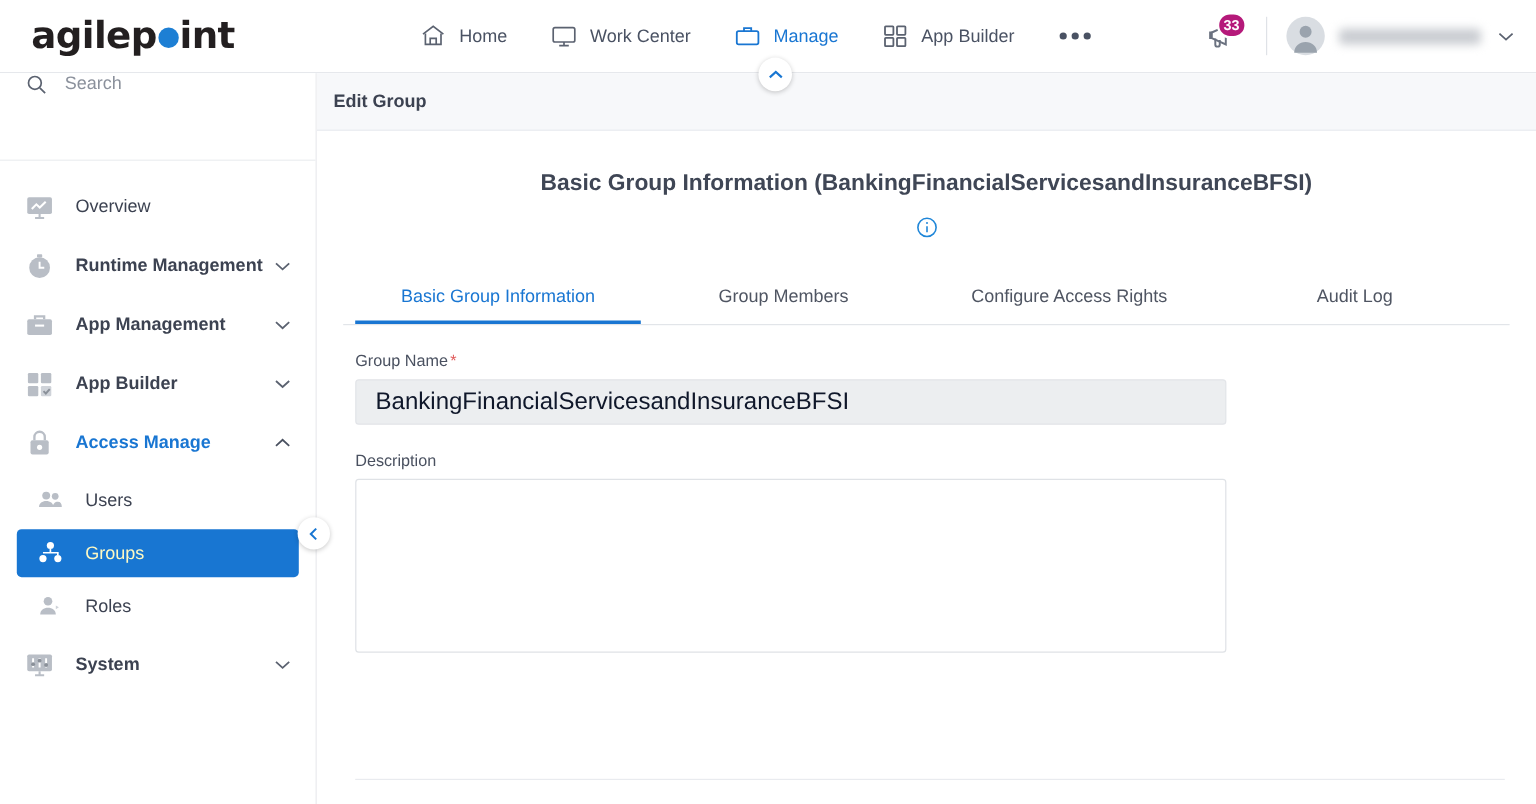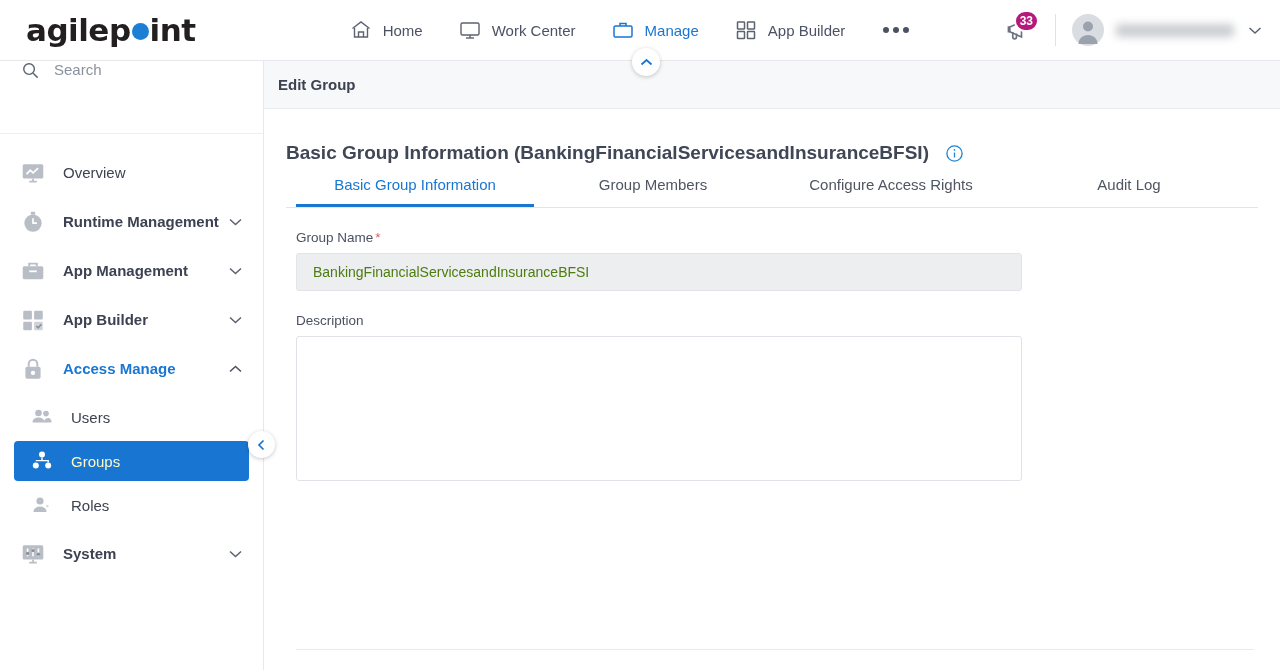--- a/index.html
+++ b/index.html
@@ -125,47 +125,47 @@
   .collapse-top {
     position: absolute; left: 368px; top: -13px;
     width: 28px; height: 28px; border-radius: 50%;
     background: #fff; box-shadow: 0 1px 4px rgba(0,0,0,.22);
     display: flex; align-items: center; justify-content: center;
     cursor: pointer; z-index: 20;
   }
 
   .panel { position: relative; padding: 0 22px; }
   .page-title-row {
-    display: flex; align-items: center; 
-    gap: 16px; padding-top: 33px;
+    display: flex; align-items: center; justify-content: center;
+    gap: 16px; padding-top: 33px; flex-direction: column;
   }
   .page-title { font-size: 19px; font-weight: bold; color: #3f4655; }
   .info-ico { width: 19px; height: 19px; cursor: pointer; }
 
   .tabs {
-    display: flex; margin-top: 12px;
+    display: flex; margin-top: 40px;
     border-bottom: 1px solid #e2e5e9;
     padding: 0 10px;
   }
   .tab {
     width: 238px; text-align: center;
     font-size: 15px; color: #4f5562;
     padding-bottom: 14px; cursor: pointer;
   }
   .tab.active { color: #1976d2; box-shadow: inset 0 -3px 0 0 #1976d2; }
 
   .form { padding: 22px 10px 0 10px; }
   .field { margin-bottom: 4px; }
   .flabel { font-size: 13.5px; color: #4a5160; margin-bottom: 8px; display: block; }
   .req { color: #e05a5a; margin-left: 2px; }
   .input-ro {
     width: 726px; height: 38px; border: 1px solid #e2e4e8;
     border-radius: 3px; background: #eceef0;
     display: flex; align-items: center; padding: 0 16px;
-    font-size: 14px; color: #4d7c0f;
+    font-size: 20px; color: #0f172a;
   }
   .textarea {
     width: 726px; height: 145px;
     border: 1px solid #dfe2e6; border-radius: 3px;
     background: #ffffff;
   }
   .select {
     width: 726px; height: 38px; border: 1px solid #dfe2e6;
     border-radius: 3px; background: #ffffff;
     display: flex; align-items: center; justify-content: space-between;

